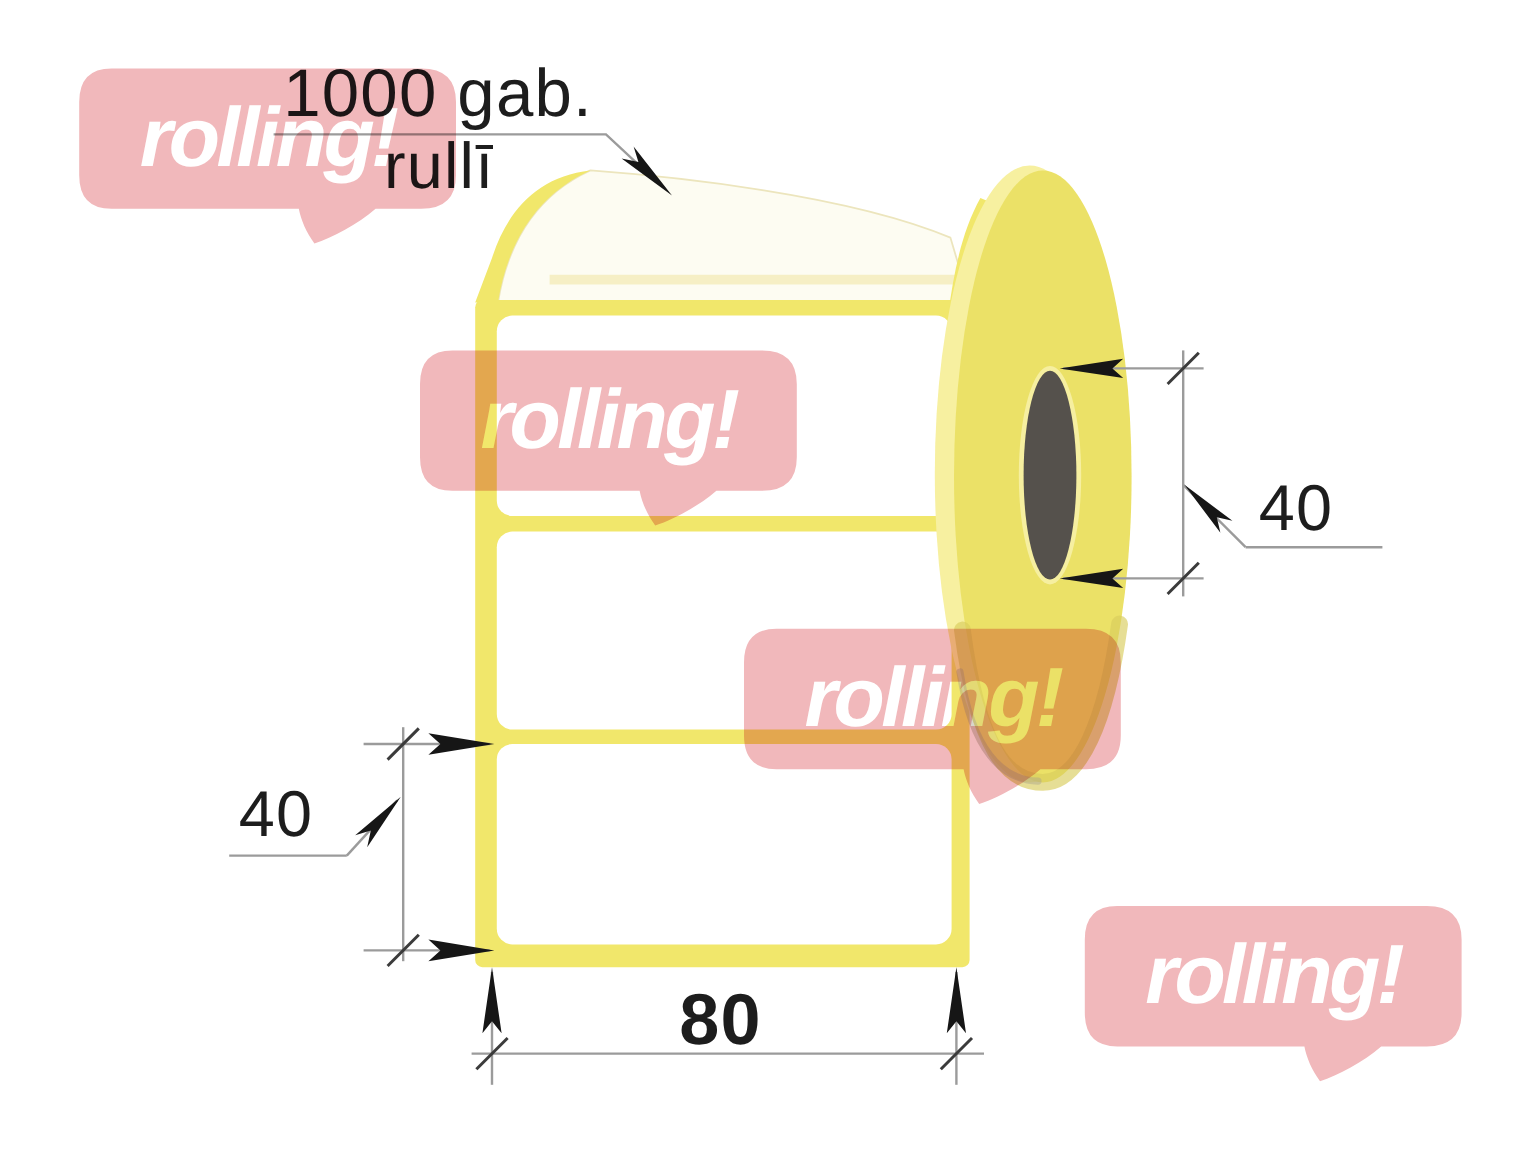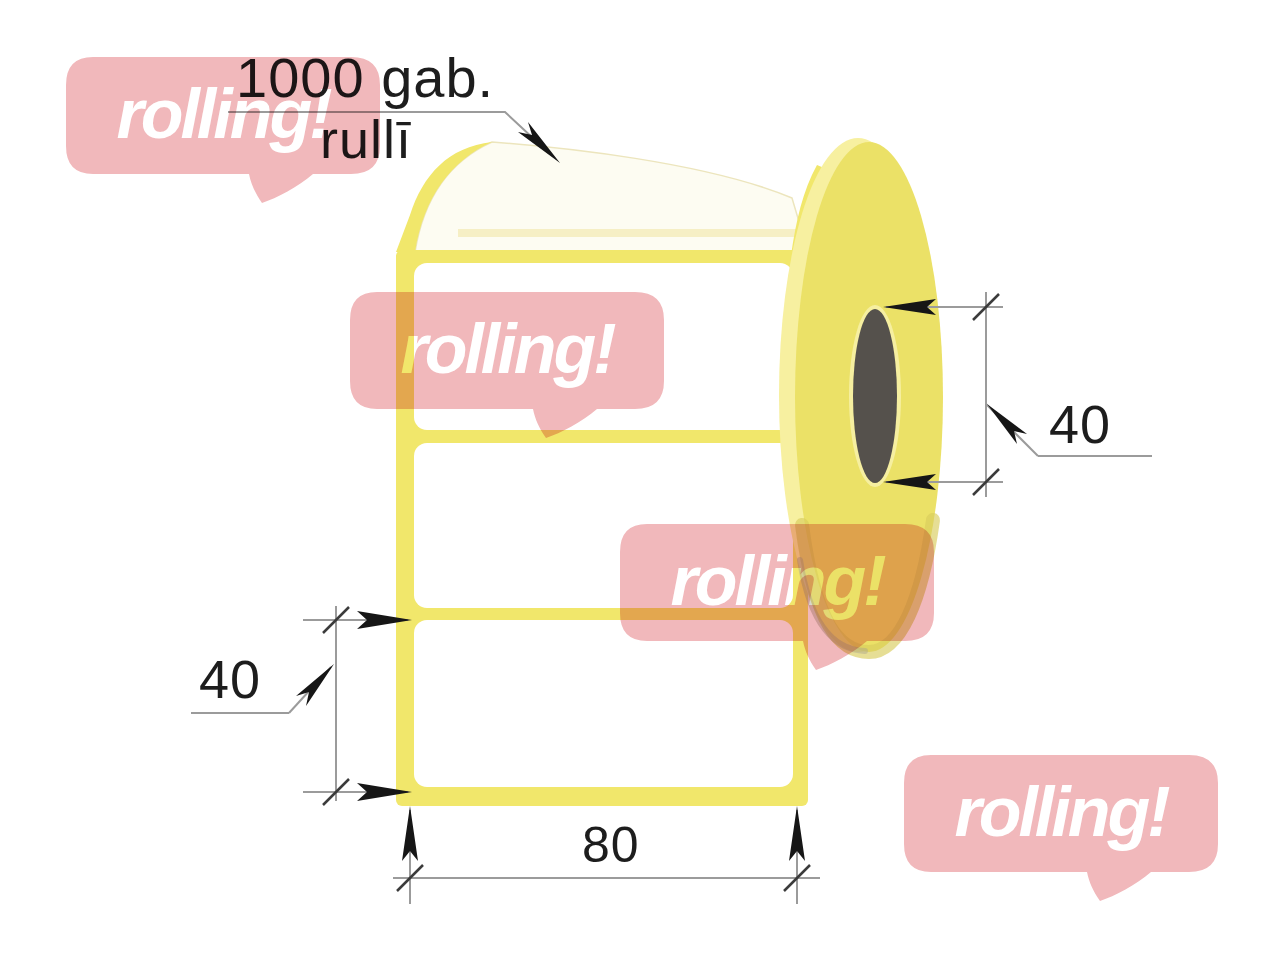--- a/index.html
+++ b/index.html
@@ -9,21 +9,21 @@
   }
   #diagram{position:absolute;left:0;top:0;}
   .dim-text{
     position:absolute;color:#1d1d1d;line-height:1;
     font-family:"Liberation Sans",sans-serif;font-weight:400;
     letter-spacing:1px;white-space:nowrap;z-index:4;
   }
   .t-quantity{left:236px;top:50px;font-size:56px;}
   .t-location{left:320px;top:112px;font-size:54px;}
   .t-lheight{left:199px;top:652px;font-size:54px;}
-  .t-lwidth{left:582px;top:820px;font-size:50px;}
+  .t-lwidth{left:566px;top:820px;font-size:60px;font-weight:bold;}
   .t-core{left:1049px;top:397px;font-size:54px;}
   .wm{
     position:absolute;width:320px;height:155px;
     mix-blend-mode:multiply;z-index:8;pointer-events:none;
   }
   .wm-1{left:63px;top:54px;}
   .wm-2{left:347px;top:289px;}
   .wm-3{left:617px;top:521px;}
   .wm-4{left:901px;top:752px;}
   .wm text{

